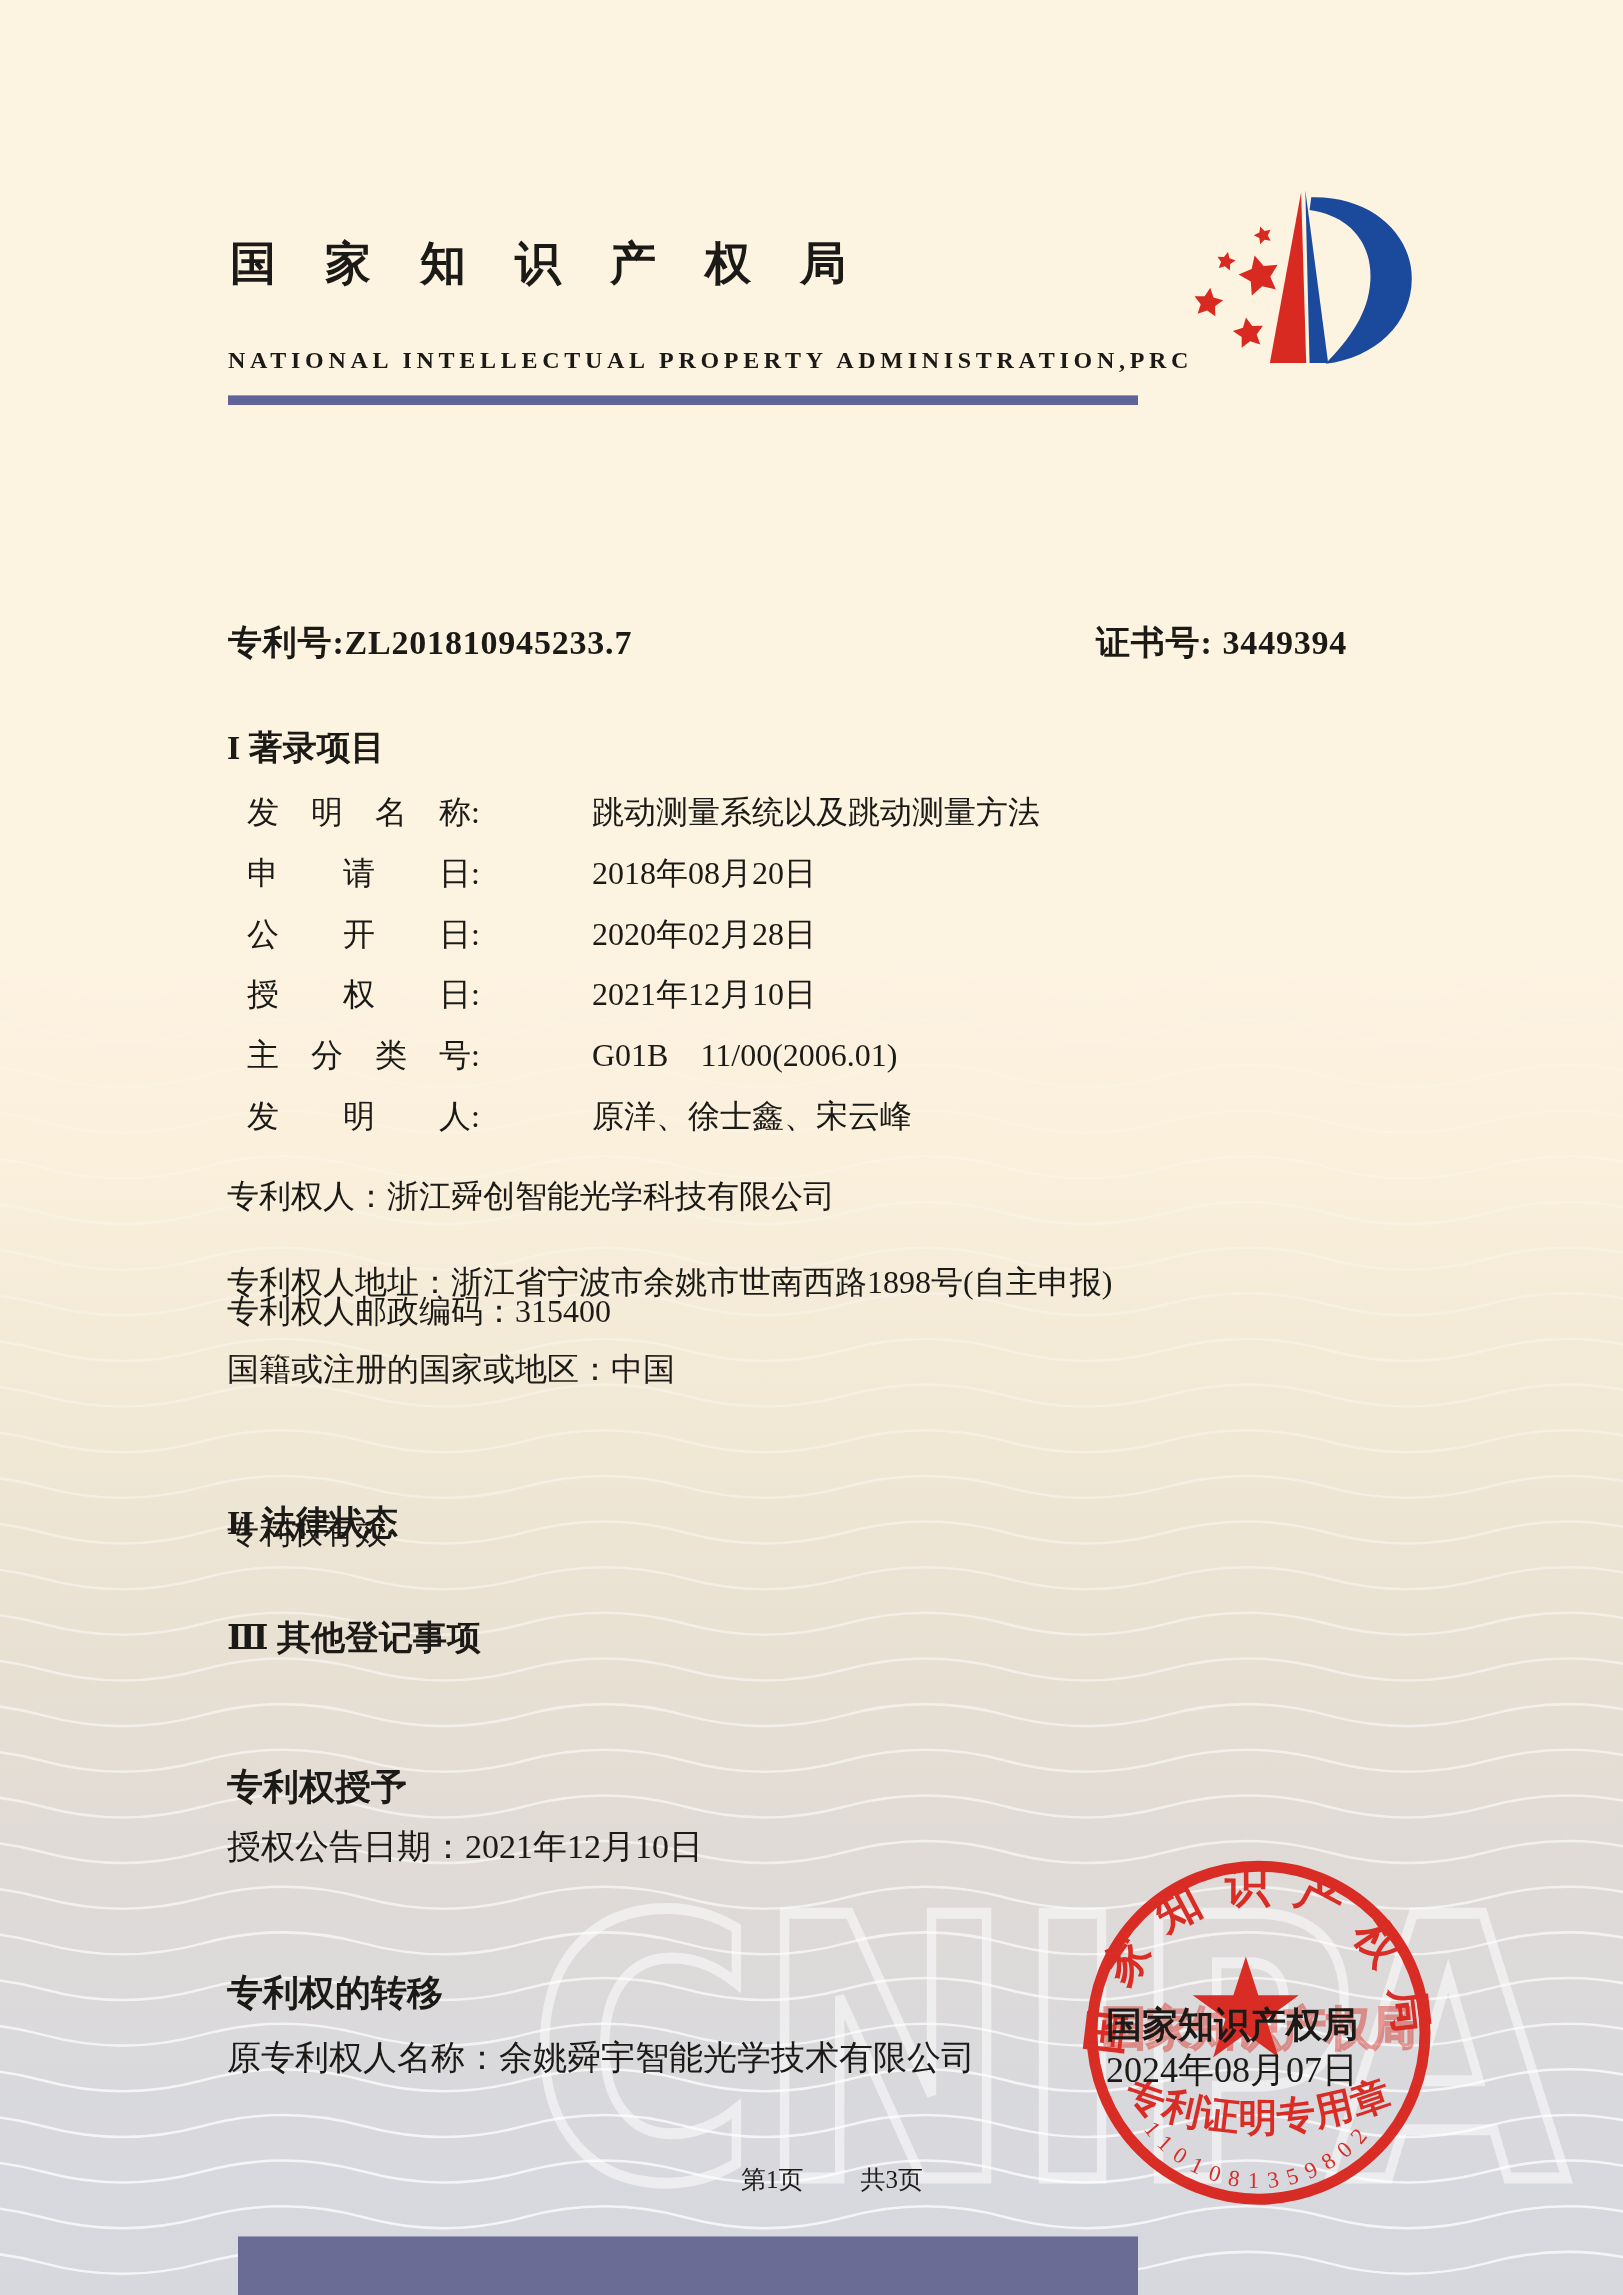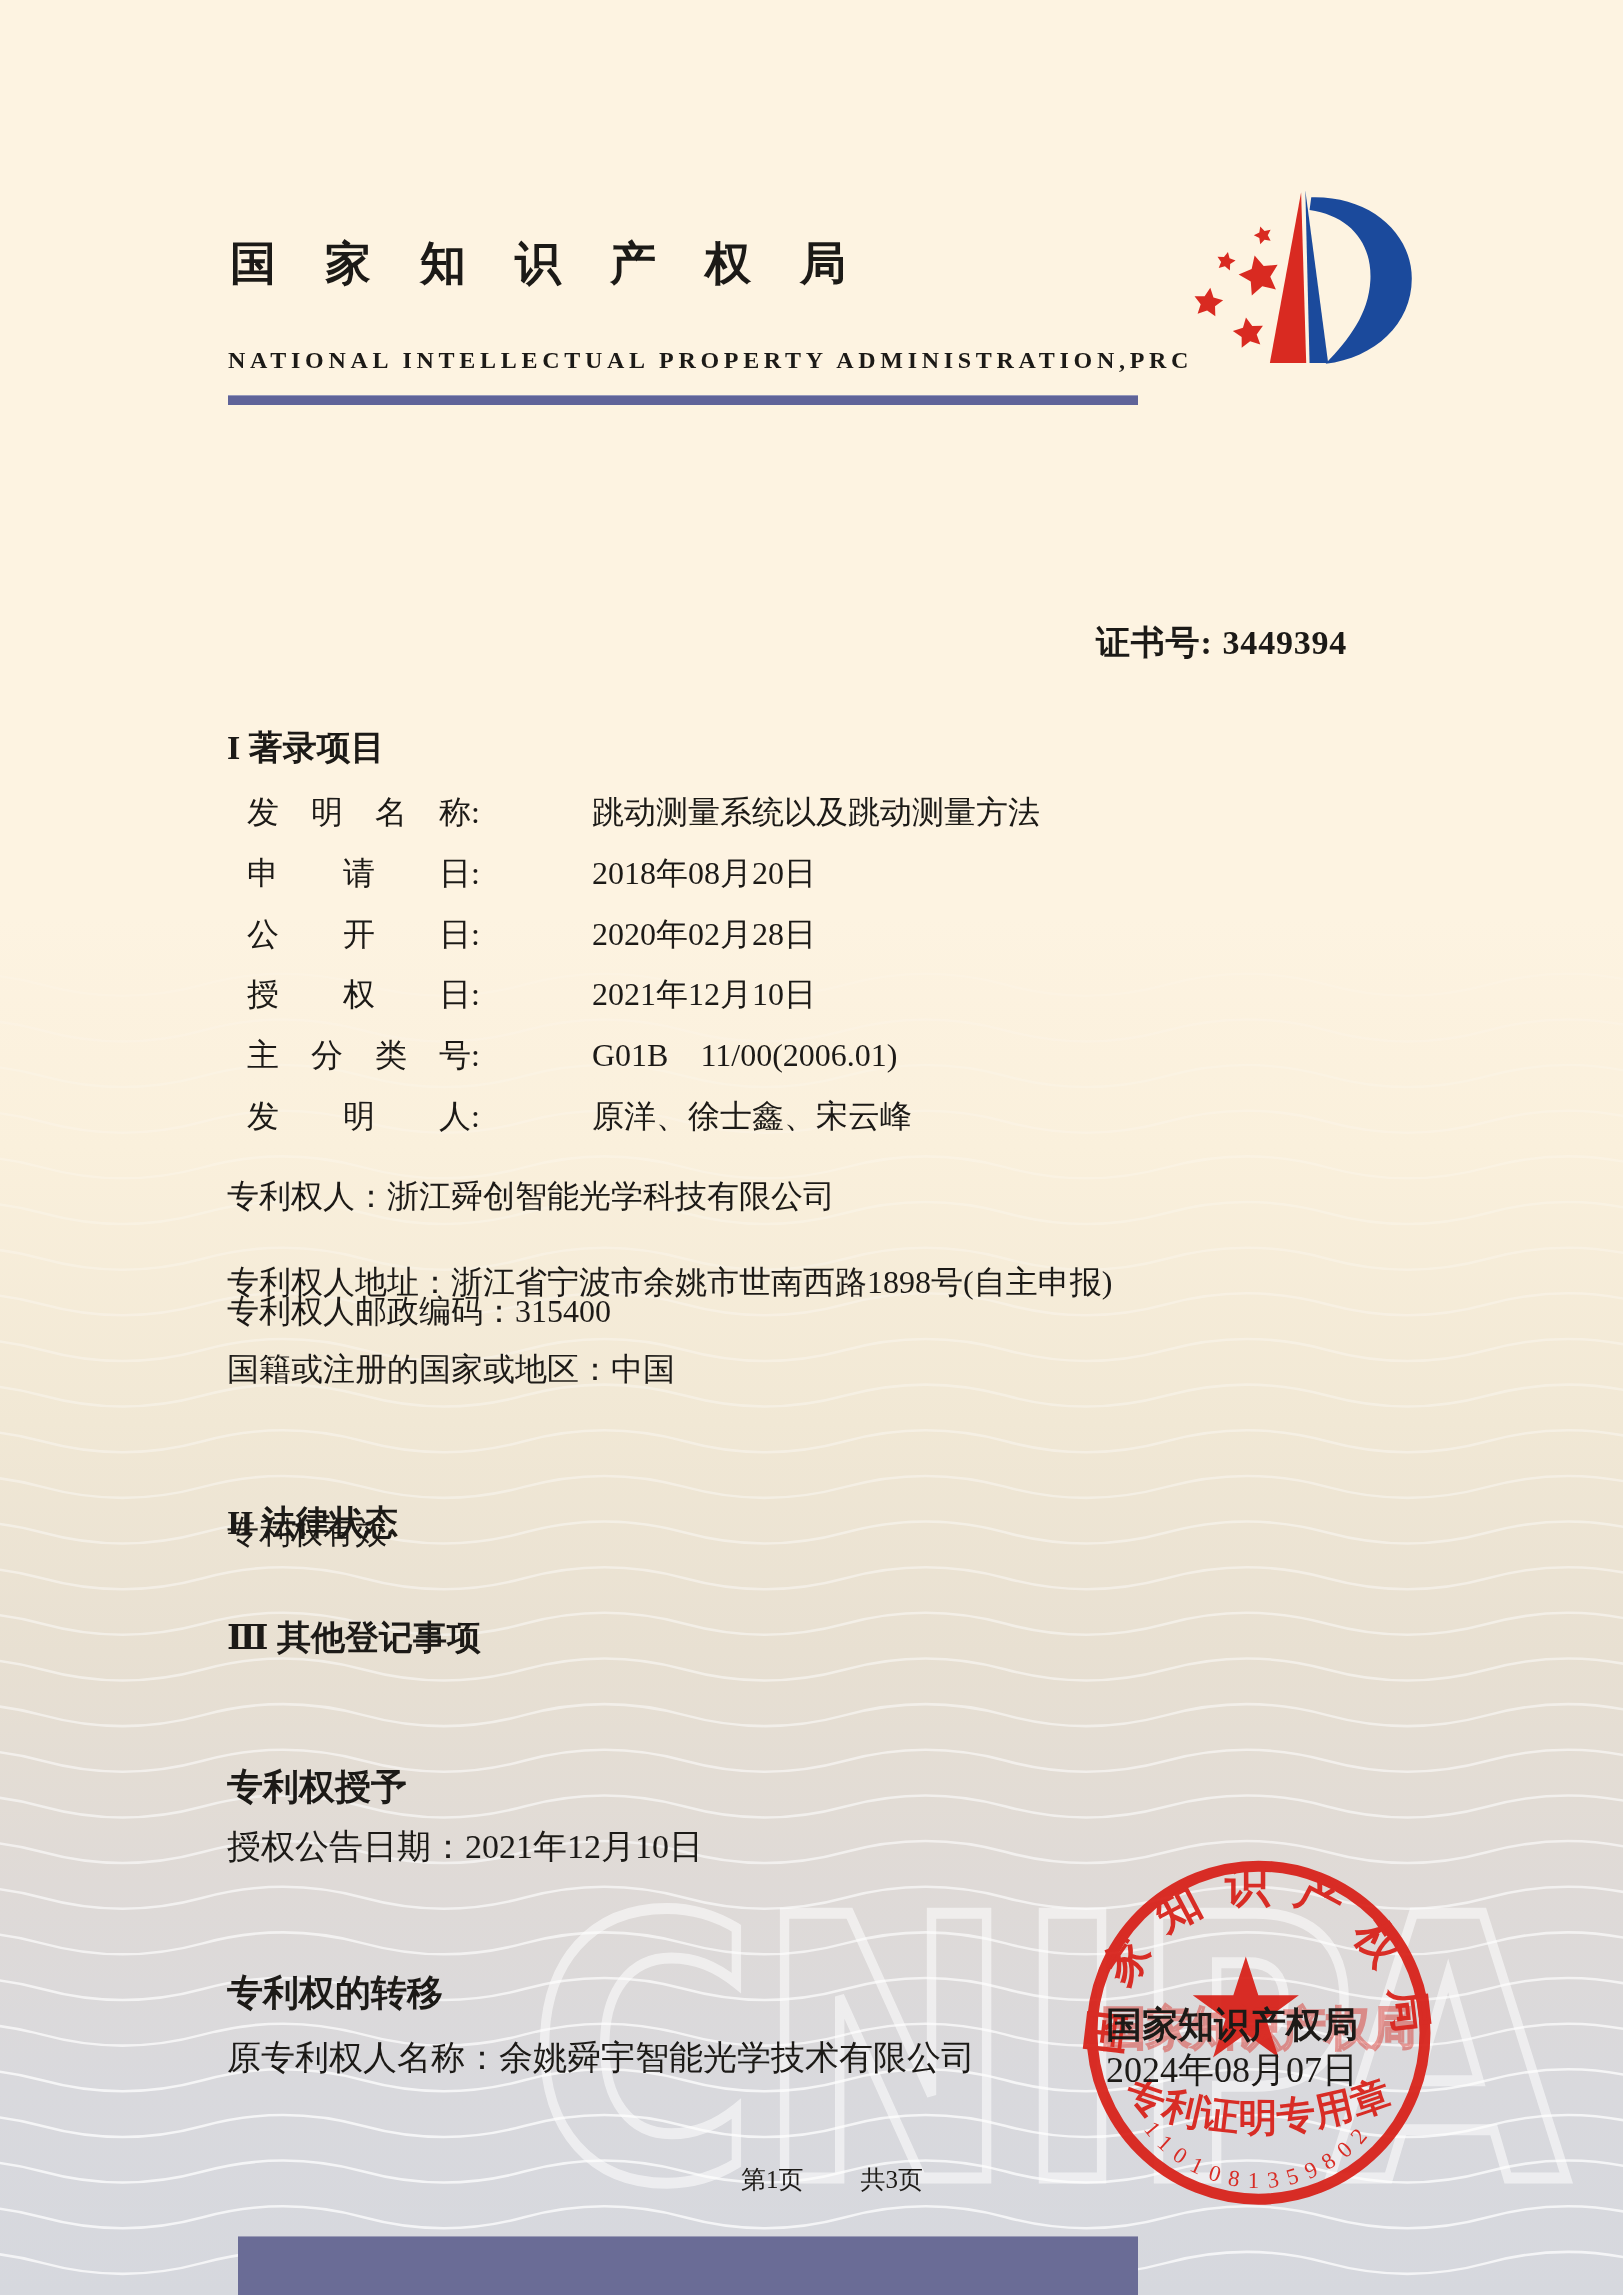--- a/index.html
+++ b/index.html
@@ -83,20 +83,23 @@
       <path transform="translate(31,137) scale(1.8) rotate(8)" d="M0,-10 L2.94,-4.05 L9.51,-3.09 L4.76,1.55 L5.88,8.09 L0,5 L-5.88,8.09 L-4.76,1.55 L-9.51,-3.09 L-2.94,-4.05 Z"></path>
       <path transform="translate(79,173) scale(1.9) rotate(-10)" d="M0,-10 L2.94,-4.05 L9.51,-3.09 L4.76,1.55 L5.88,8.09 L0,5 L-5.88,8.09 L-4.76,1.55 L-9.51,-3.09 L-2.94,-4.05 Z"></path>
     </g>
   </svg>
 
   <div class="abs content agency-cn">国家知识产权局</div>
   <div class="abs content agency-en">NATIONAL INTELLECTUAL PROPERTY ADMINISTRATION,PRC</div>
   <div class="rule"></div>
 
 
+  <div class="abs content meta" style="left:228px;top:624px;">
+    <span>专利号:</span><span>ZL201810945233.7</span>
+  </div>
   <div class="abs content meta" style="left:1096px;top:624px;">
     <span>证书号:</span><span style="display:inline-block;width:10px;"></span><span>3449394</span>
   </div>
 
   <div class="abs content sec-heading" style="left:227px;top:729px;">I 著录项目</div>
 
   <div class="abs content row-label" style="top:795px;">发　明　名　称:</div>
   <div class="abs content row-value" style="top:795px;">跳动测量系统以及跳动测量方法</div>
   <div class="abs content row-label" style="top:856px;">申　　请　　日:</div>
   <div class="abs content row-value" style="top:856px;">2018年08月20日</div>

